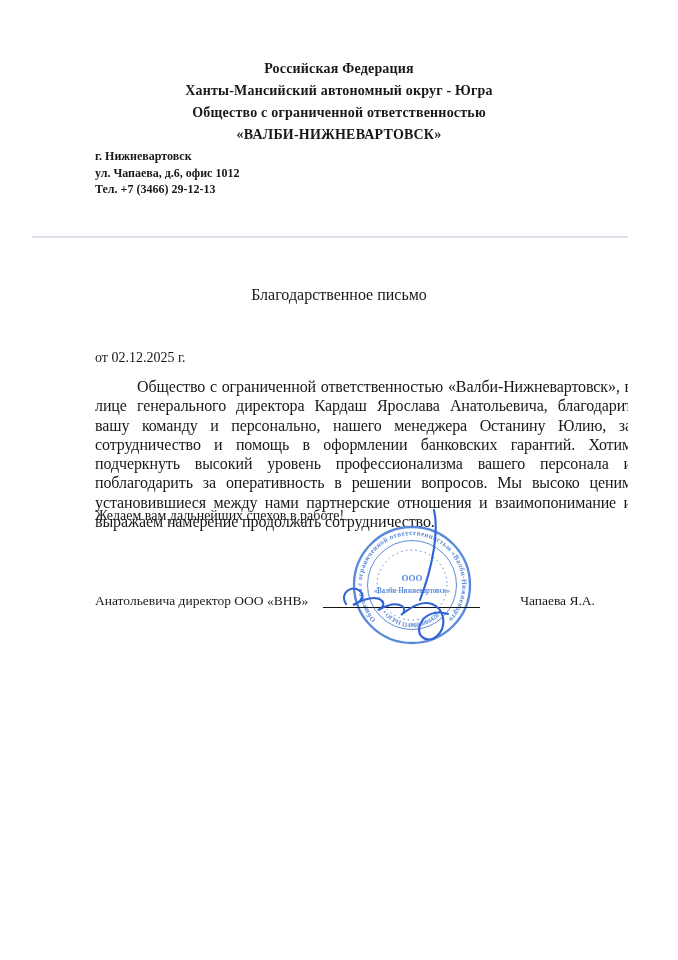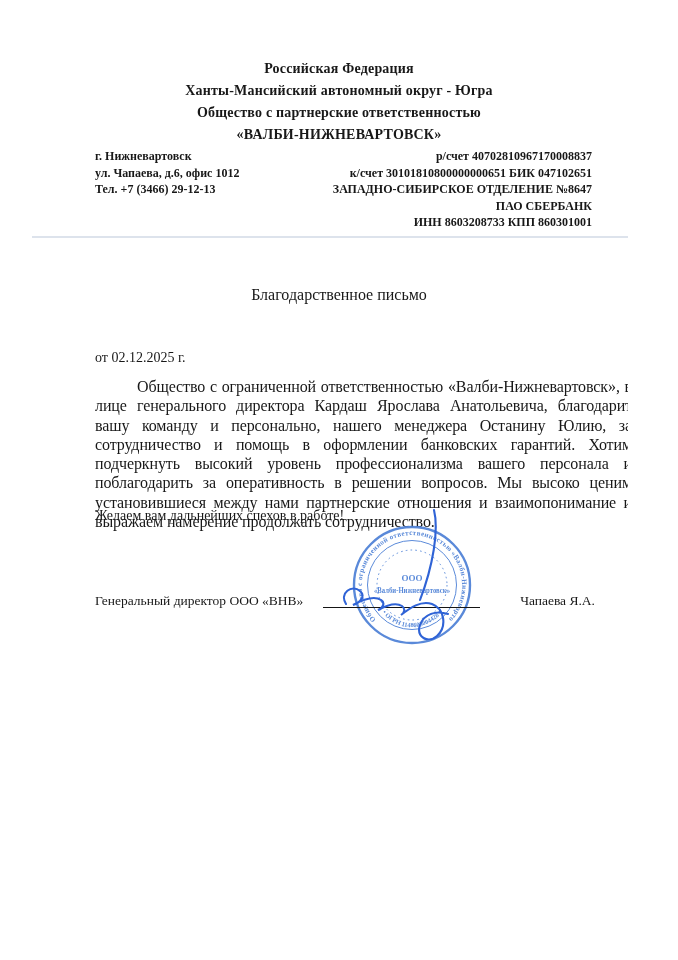--- a/index.html
+++ b/index.html
@@ -64,36 +64,29 @@
   .stamp text{font-family:"Liberation Serif","DejaVu Serif",serif;}
 </style>
 </head>
 <body>
 
 <div class="page">
 
   <header class="letterhead">
     <div>Российская Федерация</div>
     <div>Ханты-Мансийский автономный округ - Югра</div>
-    <div>Общество с партнерские ответственностью</div>
+    <div>Общество с ограниченной ответственностью</div>
     <div>«ВАЛБИ-НИЖНЕВАРТОВСК»</div>
   </header>
 
   <div class="contacts">
     <div class="contacts-left">
       <div>г. Нижневартовск</div>
       <div>ул. Чапаева, д.6, офис 1012</div>
       <div>Тел. +7 (3466) 29-12-13</div>
-    </div>
-    <div class="contacts-right">
-      <div>р/счет 40702810967170008837</div>
-      <div>к/счет 30101810800000000651 БИК 047102651</div>
-      <div>ЗАПАДНО-СИБИРСКОЕ ОТДЕЛЕНИЕ №8647</div>
-      <div>ПАО СБЕРБАНК</div>
-      <div>ИНН 8603208733 КПП 860301001</div>
     </div>
   </div>
 
   <div class="divider"></div>
 
   <div class="doc-title">Благодарственное письмо</div>
   <div class="date-line">от 02.12.2025 г.</div>
   <p class="body-par">Общество с ограниченной ответственностью «Валби-Нижневартовск», в лице генерального директора Кардаш Ярослава Анатольевича, благодарит вашу команду и персонально, нашего менеджера Останину Юлию, за сотрудничество и помощь в оформлении банковских гарантий. Хотим подчеркнуть высокий уровень профессионализма вашего персонала и поблагодарить за оперативность в решении вопросов. Мы высоко ценим установившиеся между нами партнерские отношения и взаимопонимание и выражаем намерение продолжать сотрудничество.</p>
   <p class="wish-line">Желаем вам дальнейших спехов в работе!</p>
 
@@ -117,17 +110,17 @@
 
   <div class="sig-underline"></div>
   <svg class="scribble" viewBox="0 0 170 140" aria-hidden="true">
     <g fill="none" stroke="#2f63d6" stroke-width="2.1" stroke-linecap="round">
       <path d="M104,10 C109,30 103,66 90,100"></path>
       <path d="M16,104 c-7,-11 6,-20 14,-13 c6,5 0,12 -7,14 c11,-6 22,-9 28,-5 c5,3 1,9 -3,10 c9,-5 18,-8 24,-4 c4,3 2,7 -1,9 c9,-7 20,-15 31,-11 c13,5 15,23 5,32 c-9,8 -21,1 -17,-11 c4,-11 16,-15 28,-11"></path>
     </g>
   </svg>
 
   <div class="sig-row">
-    <span>Генеральный директор ООО «ВНВ»</span>
+    <span>Анатольевича директор ООО «ВНВ»</span>
     <span>Чапаева Я.А.</span>
   </div>
 
 </div>
 
 </body></html>

